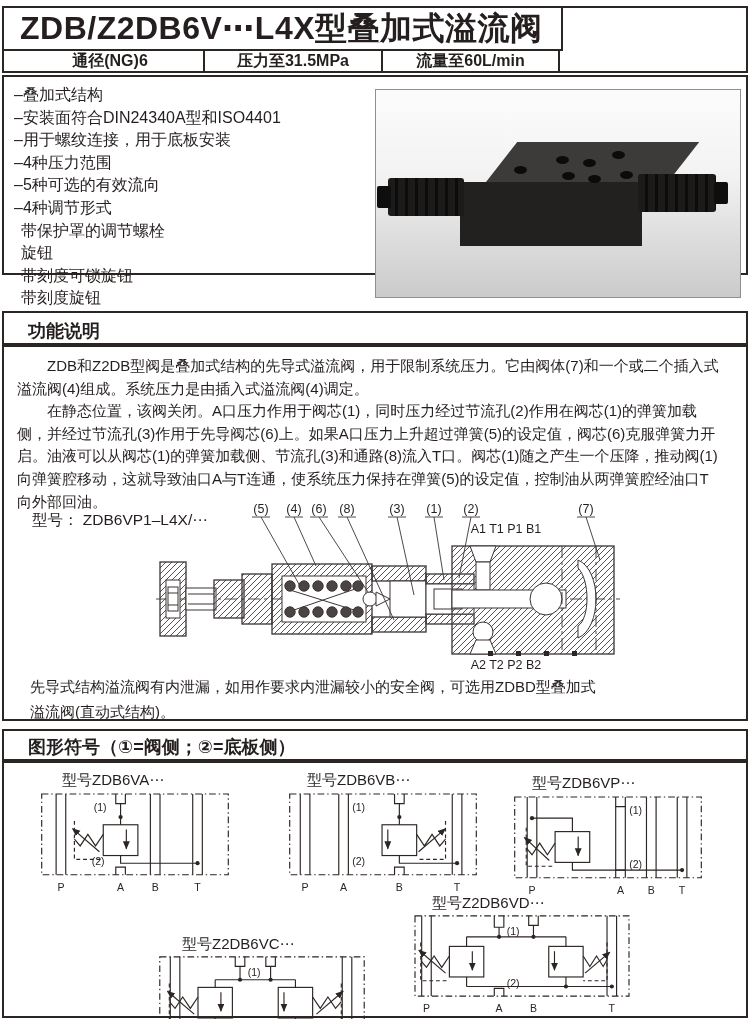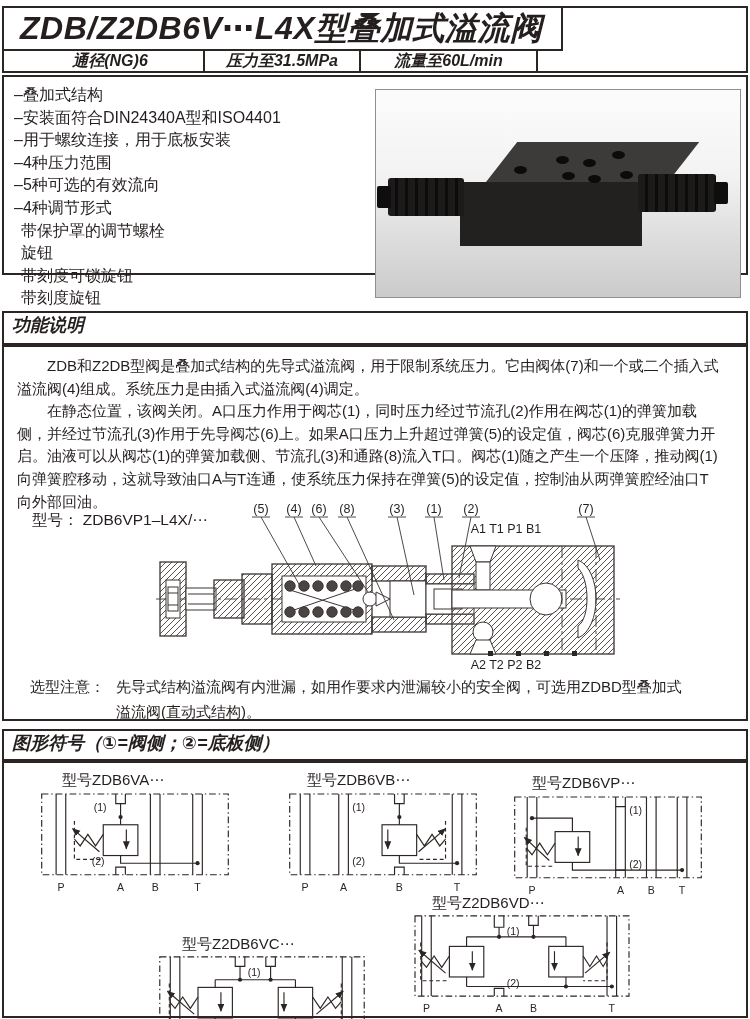--- a/index.html
+++ b/index.html
@@ -1,39 +1,39 @@
 <!DOCTYPE html>
 <html><head>
 <meta charset="utf-8">
 <style>
   html,body{margin:0;padding:0;background:#fff;}
   body{width:750px;height:1019px;font-family:"Liberation Sans","DejaVu Sans",sans-serif;color:#241f1e;overflow:hidden;}
   .page{position:relative;width:750px;height:1019px;background:#fff;}
   .box{position:absolute;left:2px;width:746px;border:2px solid #2b2523;box-sizing:border-box;background:#fff;}
   
-  #hdr{top:6px;height:67px;font-style:italic;}
+  #hdr{top:6px;height:67px;}
   .hdr-title{position:absolute;left:0;top:0;width:541px;height:41px;border-right:2px solid #2b2523;border-bottom:2px solid #2b2523;display:flex;align-items:center;padding-left:16px;font-size:32px;font-weight:bold;letter-spacing:0.5px;box-sizing:content-box;}
   .spec-row{position:absolute;left:13px;top:43px;width:543px;height:20px;display:flex;}
   .spec{border-right:2px solid #2b2523;display:flex;align-items:center;justify-content:center;font-weight:bold;font-size:16px;box-sizing:border-box;}
-  .spec.s1{width:188px;}.spec.s2{width:156px;}.spec.s3{width:177px;}
+  .spec.s1{width:188px;}.spec.s2{width:178px;}.spec.s3{width:177px;}
   
   #features{top:75px;height:200px;}
   .feat-list{position:absolute;left:10px;top:7px;font-size:16px;line-height:22.6px;white-space:nowrap;}
   .feat-sub{padding-left:7px;}
   .photo{position:absolute;left:371px;top:12px;width:364px;height:207px;border:1px solid #8f8f8f;background:linear-gradient(180deg,#fcfcfc 0%,#f3f3f3 40%,#ddd 72%,#cbcbcb 100%);overflow:hidden;}
   .ph{position:absolute;}
   .v-top{left:110px;top:52px;width:182px;height:40px;background:#3d3b39;transform:skewX(-38deg);transform-origin:0 100%;}
   .v-front{left:84px;top:92px;width:182px;height:64px;background:#232120;}
   .hole{width:13px;height:8px;border-radius:50%;background:#0b0b0b;}
   .kL{left:12px;top:88px;width:76px;height:38px;border-radius:3px;background:repeating-linear-gradient(90deg,#1c1b1a 0 7px,#0d0c0c 7px 10px);}
   .kLt{left:1px;top:96px;width:14px;height:22px;background:#0f0e0e;border-radius:2px;}
   .kR{left:262px;top:84px;width:78px;height:38px;border-radius:3px;background:repeating-linear-gradient(90deg,#1c1b1a 0 7px,#0d0c0c 7px 10px);}
   .kRt{left:338px;top:92px;width:14px;height:22px;background:#0f0e0e;border-radius:2px;}
   
-  .sect-hd{display:flex;align-items:flex-start;padding-left:8px;font-size:18px;font-weight:bold;font-style:italic;}
+  .sect-hd{display:flex;align-items:flex-end;padding-left:24px;font-size:18px;font-weight:bold;}
   #func-hd{top:311px;height:34px;}
   #sym-hd{top:729px;height:32px;}
   
   #func-bd{top:345px;height:376px;}
   #func-bd p{margin:0;padding:0 26px 0 13px;font-size:15px;line-height:22.6px;text-indent:2em;}
   #func-bd .p-wrap{padding-top:8px;}
   .model-line{position:absolute;left:28px;top:163px;font-size:15.5px;}
   .xsec-wrap{position:absolute;left:150px;top:155px;}
   .note{position:absolute;left:26px;top:327px;display:flex;font-size:15px;line-height:25px;}
   .note-label{width:86px;flex:none;}
@@ -219,21 +219,20 @@
           <text x="280" y="11" text-anchor="middle">(1)</text>
           <text x="317" y="11" text-anchor="middle">(2)</text>
           <text x="432" y="11" text-anchor="middle">(7)</text>
           <text x="352" y="31" text-anchor="middle">A1 T1 P1 B1</text>
           <text x="352" y="167" text-anchor="middle">A2 T2 P2 B2</text>
         </g>
       </svg>
     </div>
 
     <div class="note">
-      <div class="note-label">选型注意：</div>
       <div class="note-text">先导式结构溢流阀有内泄漏，如用作要求内泄漏较小的安全阀，可选用ZDBD型叠加式溢流阀(直动式结构)。</div>
     </div>
   </div>
 
   <div class="box sect-hd" id="sym-hd">
     <span>图形符号（①=阀侧；②=底板侧）</span>
   </div>
 
   <div class="box" id="sym-bd">
 

